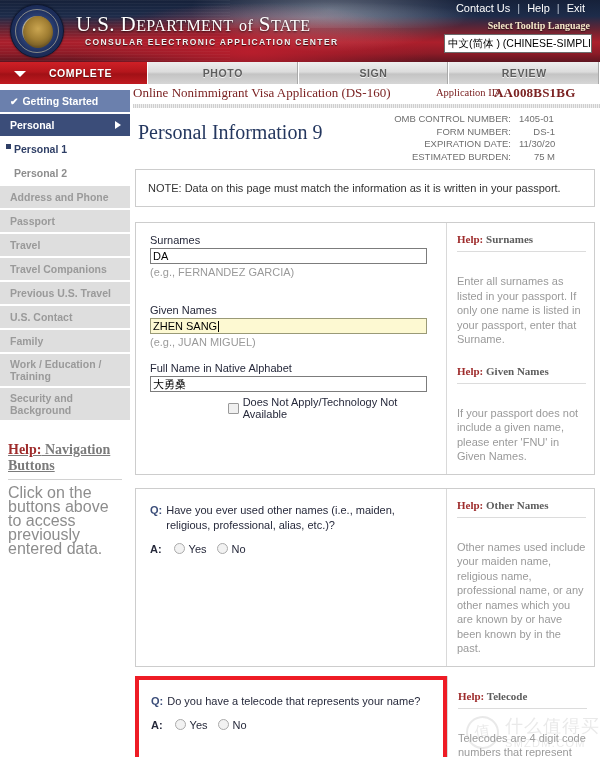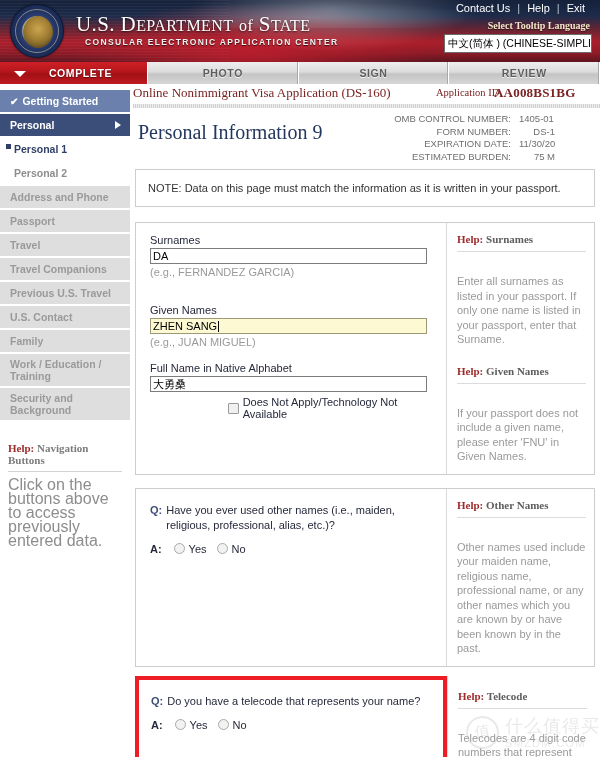--- a/index.html
+++ b/index.html
@@ -159,22 +159,23 @@
     min-height: 22px; display: flex; align-items: center;
     padding: 2px 6px 2px 10px; font-size: 10.5px; font-weight: bold;
     color: #9a9a9a; background: #dedede; margin-bottom: 2px;
     line-height: 12px;
   }
   .nav-disabled.two { height: 32px; }
 
   .help-nav { margin-top: 22px; padding: 0 8px 0 8px; }
   .help-nav-title {
     font-family: "Liberation Serif", serif;
-    font-size: 11px; font-weight: bold; color: #7b7b7b;
+    font-size: 14px; font-weight: bold; color: #7b7b7b;
     padding-bottom: 5px;
+    text-decoration: underline;
   }
   .help-nav-title .hw { color: #9e2b2b; }
   .help-nav-body {
     border-top: 1px solid #d2d2d2;
     padding-top: 6px;
     font-size: 16px; color: #8d8d8d; line-height: 14px;
   }
 
   
   .main { flex: 1; padding: 0; position: relative; min-width: 0; }

